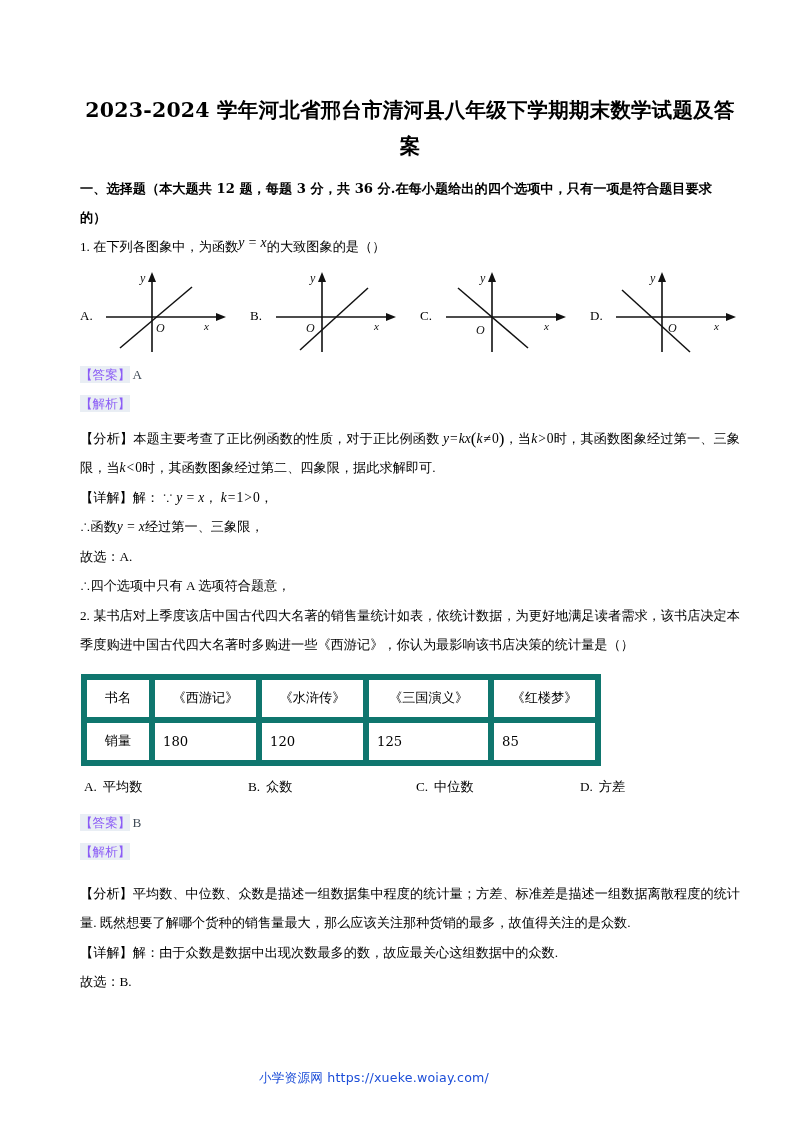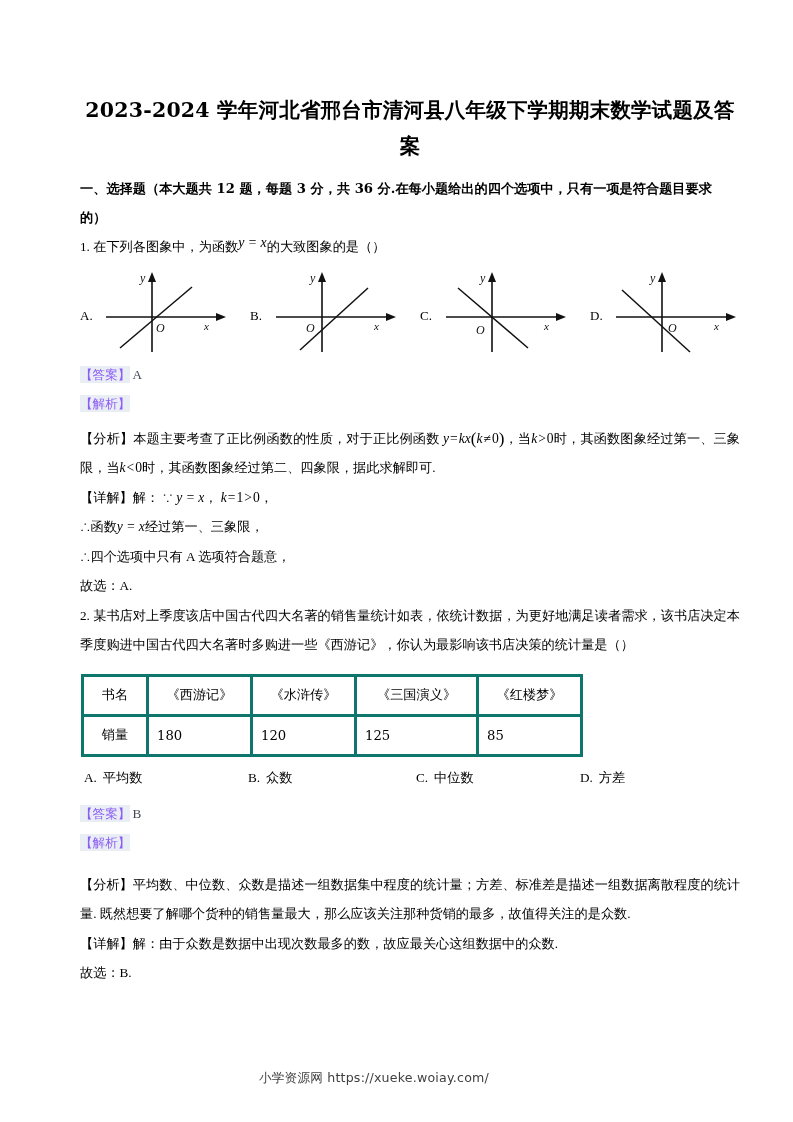--- a/index.html
+++ b/index.html
@@ -129,21 +129,21 @@
   }
 
   
   table.data-table {
     border-collapse: collapse;
     margin-top: 14px;
     margin-left: 1px;
     table-layout: fixed;
   }
   table.data-table td {
-    border: 3px solid #0f766e;
+    border: 6px solid #0f766e;
     height: 37px;
     font-size: 13.2px;
     padding: 0 8px;
     font-family: "DejaVu Serif", "Liberation Serif", serif;
   }
   td.c-key { width: 46px; text-align: center; }
   td.c-book { width: 85px; text-align: center; }
   td.c-book-wide { width: 103px; text-align: center; }
   td.c-val { text-align: left; font-family: "Liberation Serif", serif; }
 
@@ -161,21 +161,21 @@
   }
   .choice .ch-l { font-family: "Liberation Serif", serif; padding-right: 6px; }
 
   
   .watermark {
     position: absolute;
     left: 0;
     top: 1070px;
     width: 724px;
     text-align: center;
-    color: #404040;
+    color: #1d4ed8;
     font-family: "DejaVu Sans", "Liberation Sans", sans-serif;
     font-size: 12.6px;
     letter-spacing: 0.2px;
   }
   .wm-site { font-family: "DejaVu Sans", sans-serif; }
 </style>
 </head>
 <body>
 
 <div class="page">
@@ -273,25 +273,25 @@
       <span class="label-bold">【详解】</span><span>解：</span>
       <span>∵</span>
       <span class="mth">y = x</span><span>，</span>
       <span class="mth">k<span class="op">=</span><span class="nrm">1</span><span class="op">&gt;</span><span class="nrm">0</span></span><span>，</span>
     </p>
 
     <p class="para">
       <span>∴函数</span><span class="mth">y = x</span><span>经过第一、三象限，</span>
     </p>
 
+    <p class="para">
+      <span>故选：</span><span class="num">A.</span>
+    </p>
+
     <p class="para">∴四个选项中只有 A 选项符合题意，</p>
-
-    <p class="para">
-      <span>故选：</span><span class="num">A.</span>
-    </p>
 
     <p class="para q-text">
       <span class="num">2.</span>
       <span>某书店对上季度该店中国古代四大名著的销售量统计如表，依统计数据，为更好地满足读者需求，该书</span><span>店决定本季度购进中国古代四大名著时多购进一些《西游记》，你认为最影响该书店决策的统计量是（）</span>
     </p>
 
     <table class="data-table">
       <tbody>
           <tr>
         <td class="c-key">书名</td>

